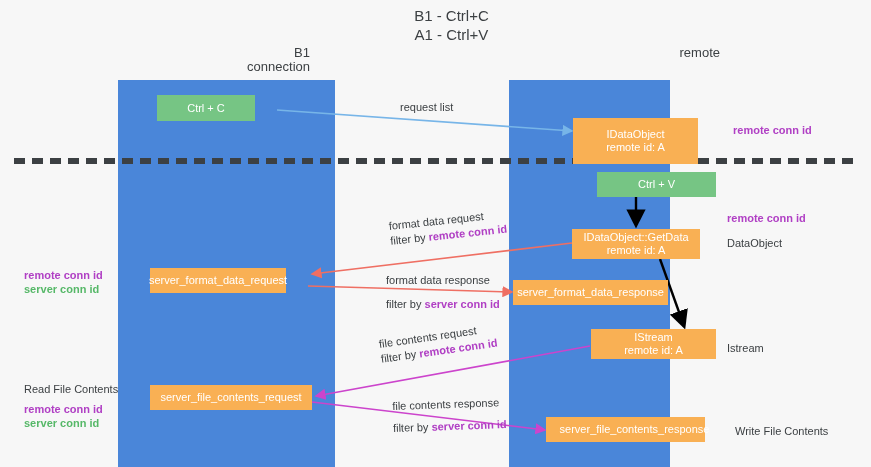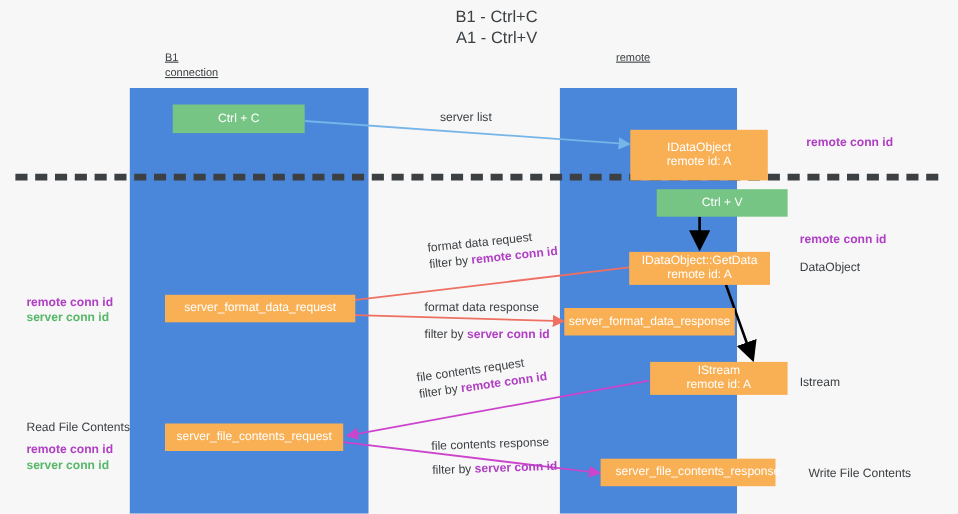--- a/index.html
+++ b/index.html
@@ -14,21 +14,21 @@
   #stage{position:absolute;left:0;top:0;width:871px;height:467px;}
 
   
   .title{
     position:absolute;left:16px;top:6px;width:871px;
     text-align:center;font-size:15px;line-height:19px;color:#3c4043;
   }
 
   
   .col-cap{
-    position:absolute;text-align:left;font-size:10px;line-height:14px;color:#3c4043;text-decoration:underline;
+    position:absolute;text-align:right;font-size:13px;line-height:14px;color:#3c4043;
   }
 
   
   .lane{position:absolute;background:#4a86d9;}
 
   
   .box{
     position:absolute;display:flex;flex-direction:column;
     align-items:center;justify-content:center;
     color:#ffffff;font-size:11px;line-height:13px;text-align:center;
@@ -96,25 +96,25 @@
 
     <line x1="308" y1="286" x2="512" y2="292" stroke="#ef6f63" stroke-width="1.6" marker-end="url(#ah-red)"></line>
 
     <line x1="660" y1="259" x2="684" y2="326" stroke="#000000" stroke-width="2.4" marker-end="url(#ah-blk)"></line>
 
     <line x1="590" y1="346" x2="316" y2="396" stroke="#cc44cc" stroke-width="1.6" marker-end="url(#ah-mag)"></line>
 
     <line x1="312" y1="402" x2="545" y2="430" stroke="#cc44cc" stroke-width="1.6" marker-end="url(#ah-mag)"></line>
   </svg>
 
-  <div class="box green" style="left:157px;top:95px;width:120px;height:26px;text-align:center;">
+  <div class="box green" style="left:157px;top:95px;width:98px;height:26px;text-align:center;">
     <span>Ctrl + C</span>
   </div>
 
-  <div class="box orange" style="left:150px;top:268px;width:173px;height:25px;">
+  <div class="box orange" style="left:150px;top:268px;width:136px;height:25px;">
     <span>server_format_data_request</span>
   </div>
 
   <div class="box orange" style="left:150px;top:385px;width:162px;height:25px;">
     <span>server_file_contents_request</span>
   </div>
 
   <div class="box orange" style="left:573px;top:118px;width:125px;height:46px;">
     <span>IDataObject</span>
     <span>remote id: A</span>
@@ -136,21 +136,21 @@
   <div class="box orange" style="left:591px;top:329px;width:125px;height:30px;">
     <span>IStream</span>
     <span>remote id: A</span>
   </div>
 
   <div class="box orange" style="left:546px;top:417px;width:159px;height:25px;padding-left:18px;">
     <span>server_file_contents_response</span>
   </div>
 
   <div class="annot" style="left:400px;top:100px;">
-    <span>server list</span>
+    <span>request list</span>
   </div>
 
   <div class="annot" style="left:388px;top:219px;transform:rotate(-6deg);transform-origin:left top;">
     <div>format data request</div>
     <div>
       <span>filter by </span><span class="hl-purple">remote conn id</span>
     </div>
   </div>
 
   <div class="annot" style="left:386px;top:273px;">

